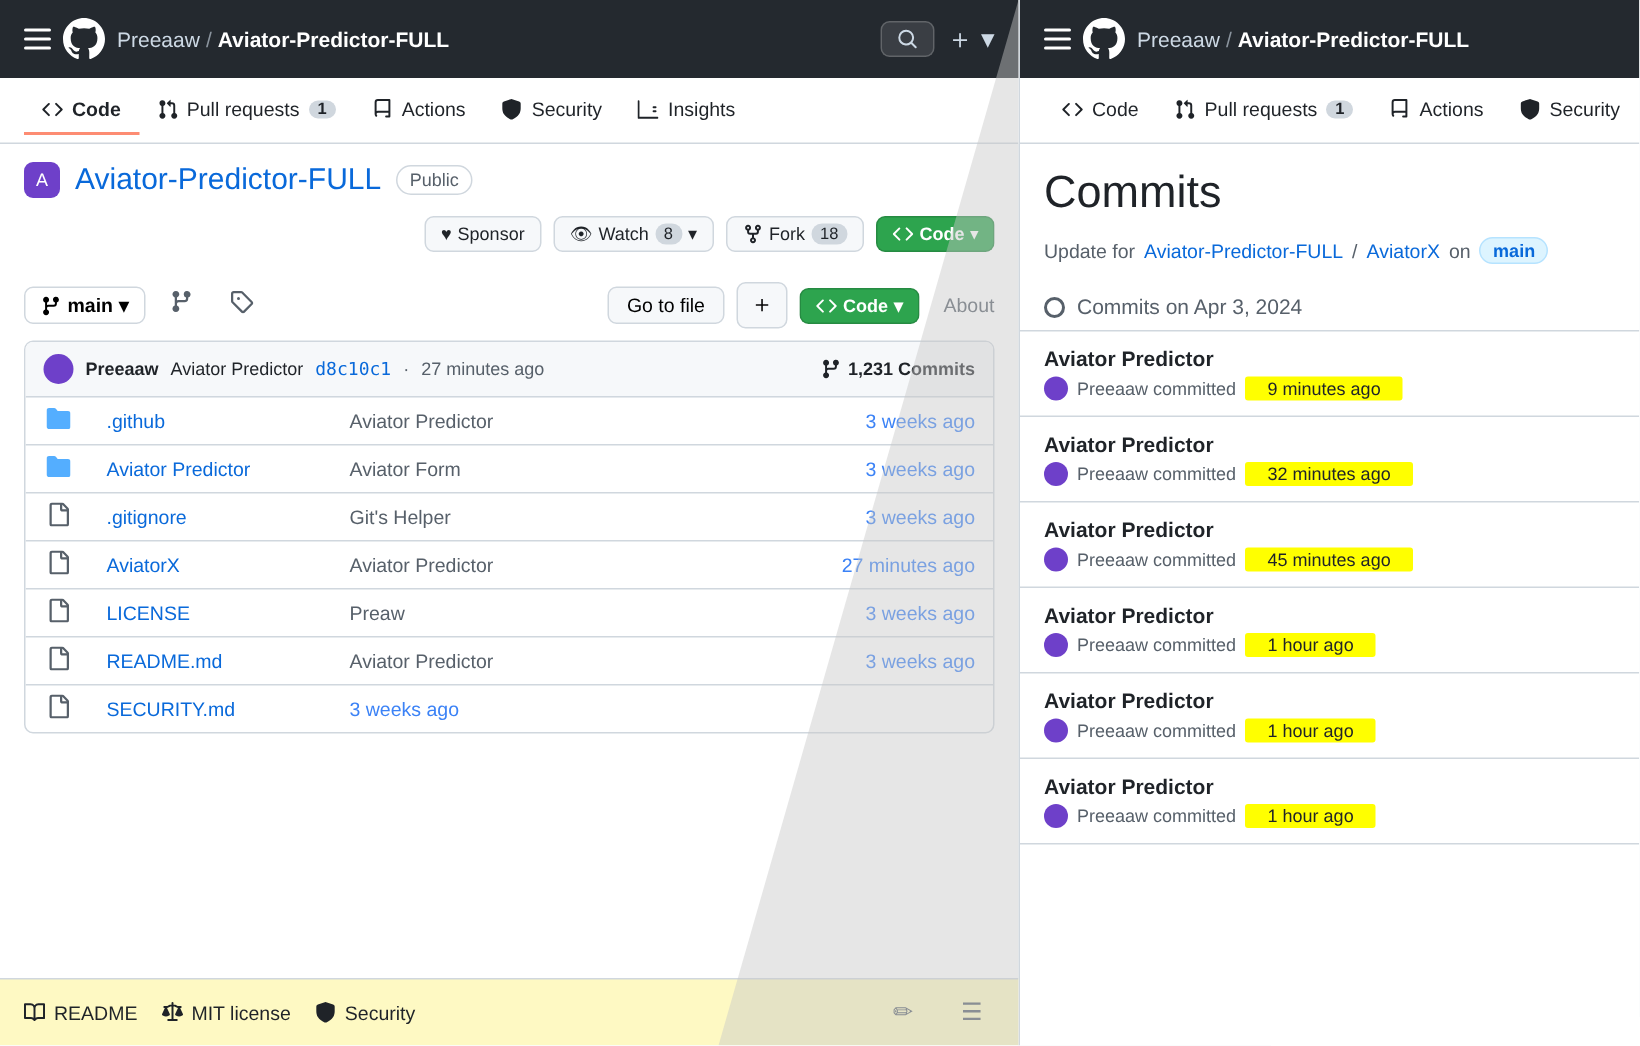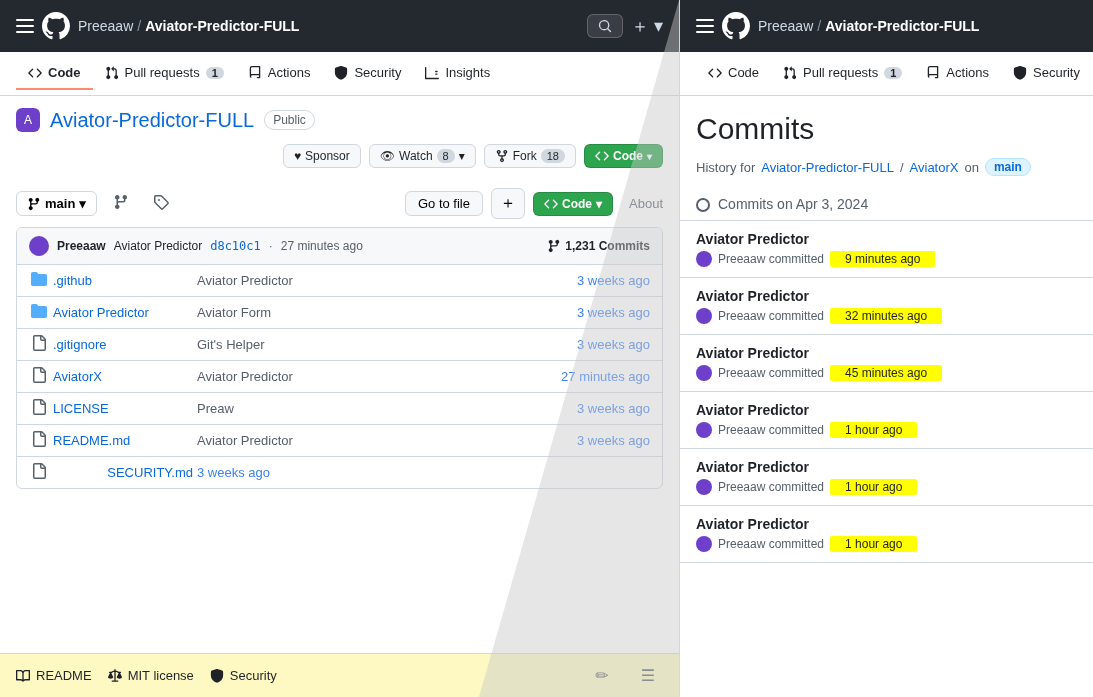--- a/index.html
+++ b/index.html
@@ -277,24 +277,24 @@
     .commit-row .spacer { flex: 1; }
     .commit-row .commits-count {
       display: flex; align-items: center; gap: 4px;
       color: #1f2328; font-weight: 600;
     }
 
     .file-row {
       display: flex; align-items: center;
       padding: 6px 12px;
       border-bottom: 1px solid #d0d7de;
-      gap: 4px;
+      gap: 22px;
       font-size: 13px;
     }
-    .file-row:last-child { border-bottom: none; text-align: right; }
+    .file-row:last-child { border-bottom: none; }
     .file-icon { width: 20px; text-align: center; flex-shrink: 0; font-size: 14px; }
     .file-name { color: #0969da; min-width: 140px; cursor: pointer; }
     .file-msg { color: #57606a; flex: 1; }
     .file-time { color: #3b82f6; white-space: nowrap; }
 
     
     .repo-footer {
       display: flex; align-items: center;
       padding: 8px 16px;
       border-top: 1px solid #d0d7de;
@@ -674,21 +674,21 @@
       <svg width="14" height="14" viewBox="0 0 16 16" fill="currentColor">
           <path d="M7.467.133a1.748 1.748 0 0 1 1.066 0l5.25 1.68A1.75 1.75 0 0 1 15 3.48V7c0 1.566-.32 3.182-1.303 4.682-.983 1.498-2.585 2.813-5.032 3.855a1.697 1.697 0 0 1-1.33 0c-2.447-1.042-4.049-2.357-5.032-3.855C1.32 10.182 1 8.566 1 7V3.48a1.75 1.75 0 0 1 1.217-1.667Z"></path>
         </svg>
       <span>Security</span>
     </a>
   </div>
 
   <h1 class="commits-title">Commits</h1>
 
   <div class="history-line">
-    <span>History for</span>
+    <span>Update for</span>
     <a>Aviator-Predictor-FULL</a>
     <span>/</span>
     <a>AviatorX</a>
     <span>on</span>
     <span class="branch-tag">main</span>
   </div>
 
   <div class="commits-date">
     <span>Commits on Apr 3, 2024</span>
   </div>

